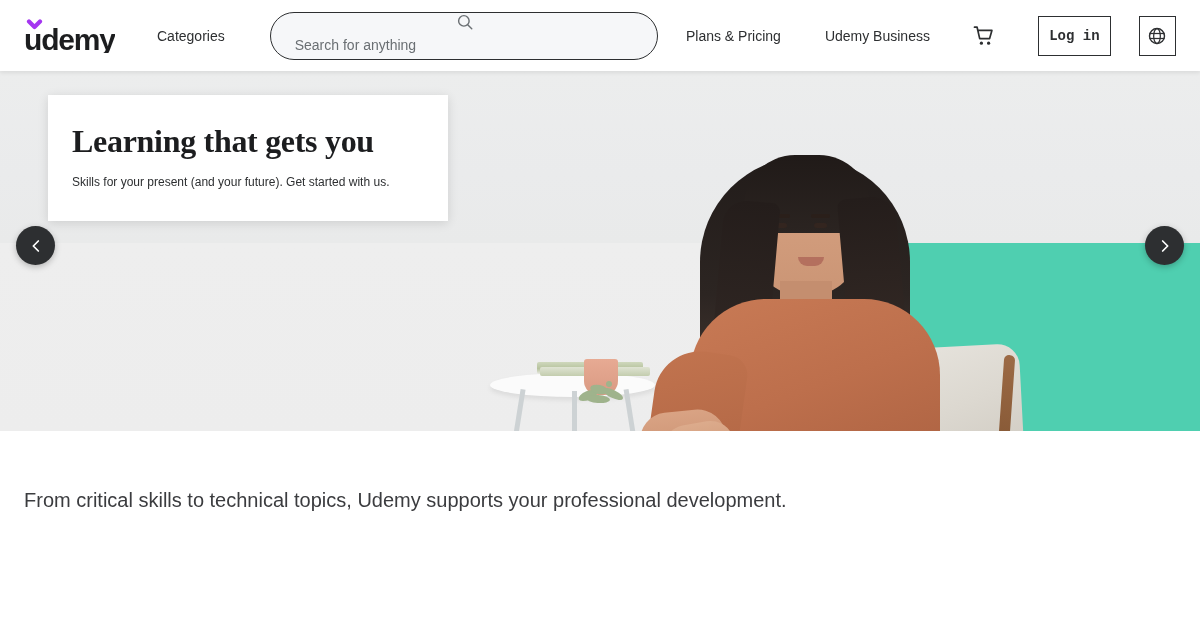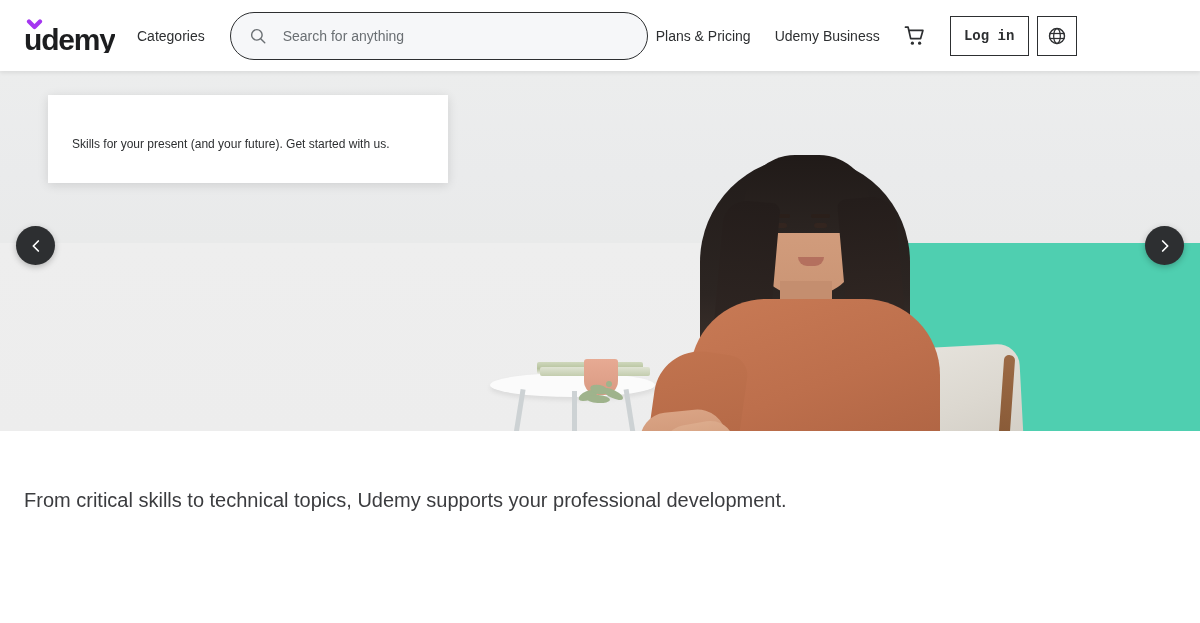--- a/index.html
+++ b/index.html
@@ -17,20 +17,21 @@
   
   .header {
     position: relative;
     width: 1200px;
     height: 71px;
     background: #ffffff;
     display: flex;
     align-items: center;
     box-shadow: 0 2px 4px rgba(0,0,0,0.08);
     z-index: 30;
+    gap: 20px;
   }
 
   .logo-wrap {
     margin-left: 24px;
     width: 91px;
     height: 34px;
     display: flex;
     align-items: flex-end;
     cursor: pointer;
   }
@@ -49,20 +50,21 @@
     margin-left: 25px;
     width: 418px;
     height: 48px;
     border: 1px solid #2d2f31;
     border-radius: 24px;
     background: #f6f7f9;
     display: flex;
     align-items: center;
     padding: 0 16px;
     cursor: text;
+    flex-direction: column;
   }
   .search-icon { width: 18px; height: 18px; flex: none; margin-left: 2px; }
   .search-input {
     border: none;
     outline: none;
     background: transparent;
     margin-left: 16px;
     font-family: "Liberation Sans", sans-serif;
     font-size: 14px;
     color: #2d2f31;
@@ -384,20 +386,21 @@
     <div class="plant">
       <div class="leaf" style="left:6px;  top:10px; width:20px; height:9px;  transform:rotate(-22deg);"></div>
       <div class="leaf" style="left:18px; top:4px;  width:18px; height:9px;  transform:rotate(12deg);"></div>
       <div class="leaf" style="left:30px; top:9px;  width:22px; height:8px;  transform:rotate(26deg);"></div>
       <div class="leaf" style="left:14px; top:14px; width:24px; height:8px;  transform:rotate(4deg);"></div>
       <div class="leaf" style="left:34px; top:0px;  width:6px;  height:6px;"></div>
     </div>
   </div>
 
   <div class="hero-card">
+    <h1 class="hero-title">Learning that gets you</h1>
     <p class="hero-sub">Skills for your present (and your future). Get started with us.</p>
   </div>
 
   <button class="carousel-btn carousel-prev">
     <svg width="16" height="16" viewBox="0 0 24 24" fill="none">
       <path d="M15.5 4.5 L8 12 L15.5 19.5" stroke="#ffffff" stroke-width="2.6" stroke-linecap="round" stroke-linejoin="round"></path>
     </svg>
   </button>
 
   <button class="carousel-btn carousel-next">

